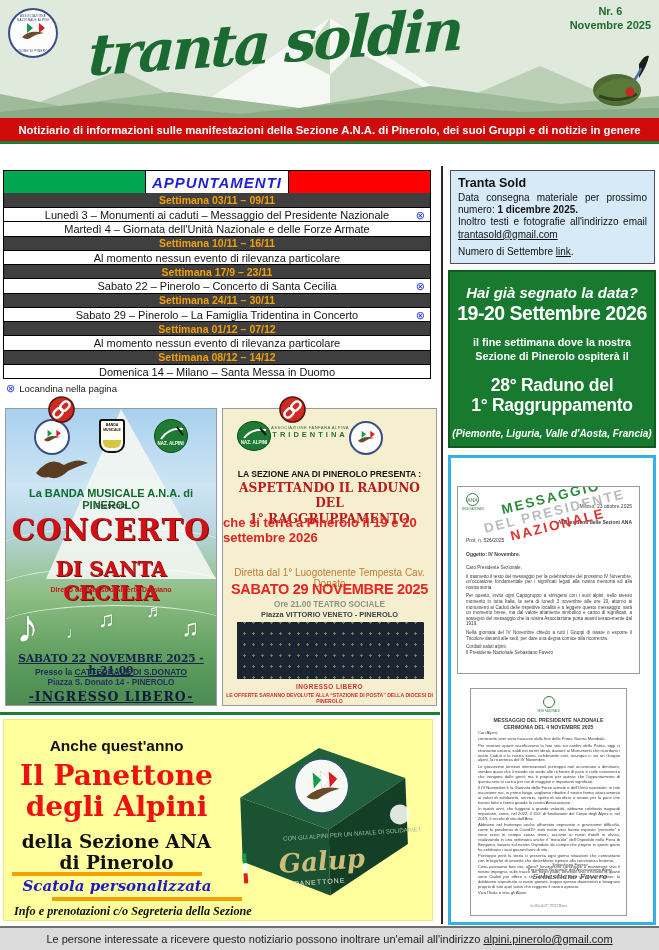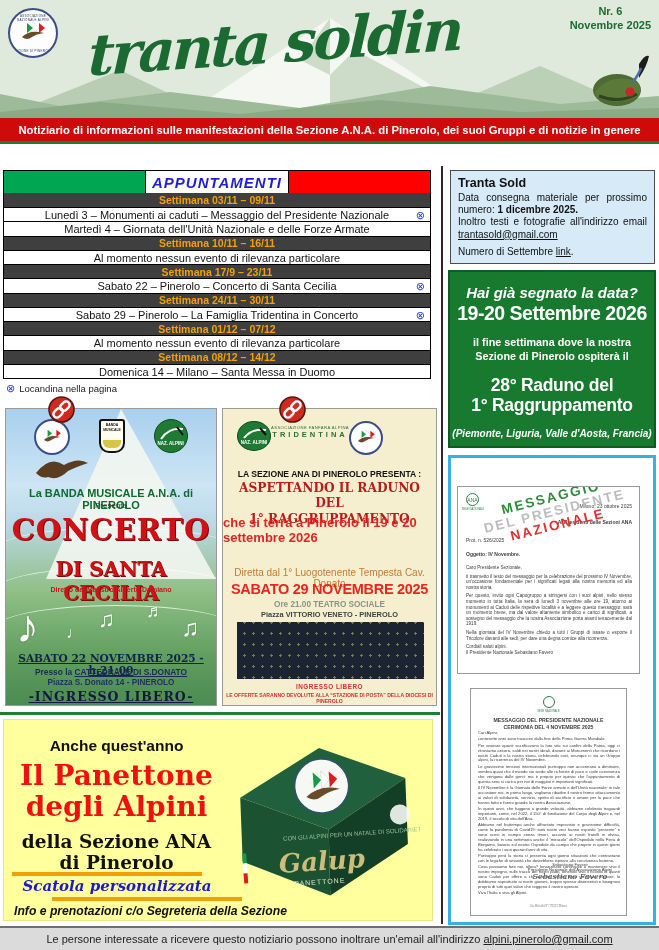--- a/index.html
+++ b/index.html
@@ -100,21 +100,21 @@
   
   #left-greenline { left:0; top:712px; width:440px; height:3px; background:#1e7e34; }
   #panettone { left:3px; top:719px; width:430px; height:202px; background:#ffff9e; border:1px solid #e8e87c; }
   .pan-left { position:absolute; left:0; top:0; width:225px; height:100%; text-align:center; }
   .pan-anche { margin-top:17px; color:#111; font-weight:bold; font-size:15.5px; }
   .pan-title { color:#ee1111; font-weight:bold; font-family:"DejaVu Serif", serif; font-size:28px; line-height:1.1; margin-top:6px; }
   .pan-sub { color:#111; font-weight:bold; font-family:"DejaVu Serif", serif; font-size:18.5px; line-height:1.15; margin-top:8px; }
   .pan-rule-top { position:absolute; left:8px; top:152px; width:190px; height:3.5px; background:#f2a007; }
   .pan-band { position:absolute; left:18px; top:157px; width:190px; text-align:center; color:#1a1acc; font-weight:bold; font-style:italic; font-family:"DejaVu Serif", serif; font-size:15px; }
   .pan-rule-bot { position:absolute; left:48px; top:177px; width:190px; height:3.5px; background:#f2a007; }
-  .pan-info { position:absolute; left:10px; top:184px; width:300px; text-align:left; color:#111; font-style:italic; font-weight:bold; font-size:12.2px; }
+  .pan-info { position:absolute; left:10px; top:184px; width:300px; text-align:left; color:#111; font-style:italic; font-weight:bold; font-size:12.2px;font-family:Liberation Serif, serif; }
   .pan-boximg { position:absolute; right:12px; top:14px; width:196px; height:172px; }
   .galup-script { font-family:"DejaVu Serif", serif; font-style:italic; font-weight:bold; }
 
   
   #trantasold { left:450px; top:170px; width:205px; height:94px; background:#d7eaf7; border:1px solid #4d4d4d; padding:5px 7px; color:#111; }
   #trantasold .ts-title { font-weight:bold; font-size:12.5px; margin-bottom:2px; }
   #trantasold .ts-body { font-size:10px; line-height:1.22; text-align:justify; }
   #trantasold a, .linkish { color:#111; text-decoration:underline; cursor:pointer; }
   #trantasold .ts-line3 { font-size:10px; margin-top:5px; }
 

